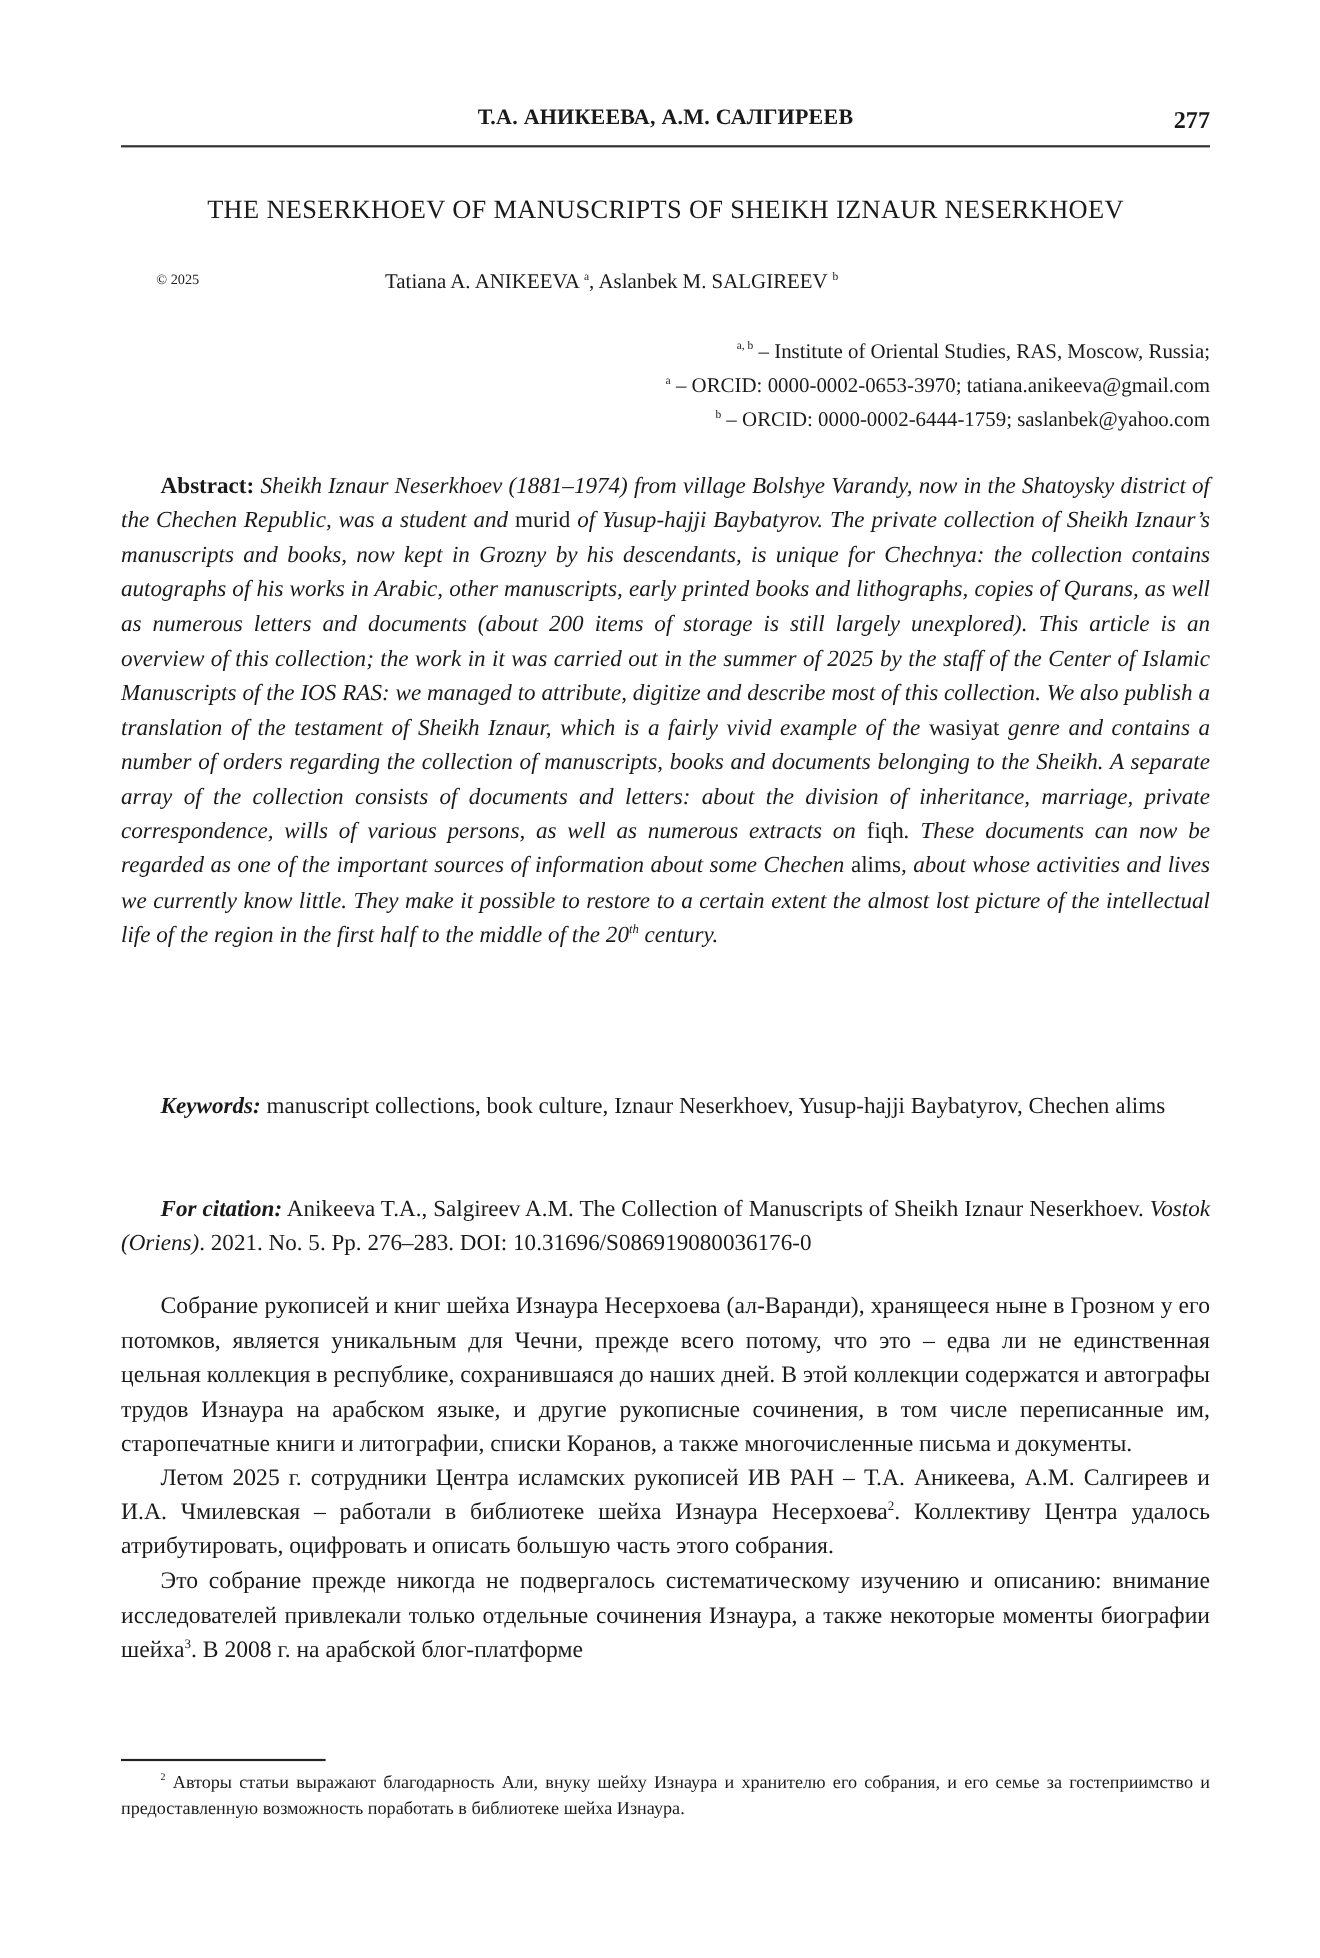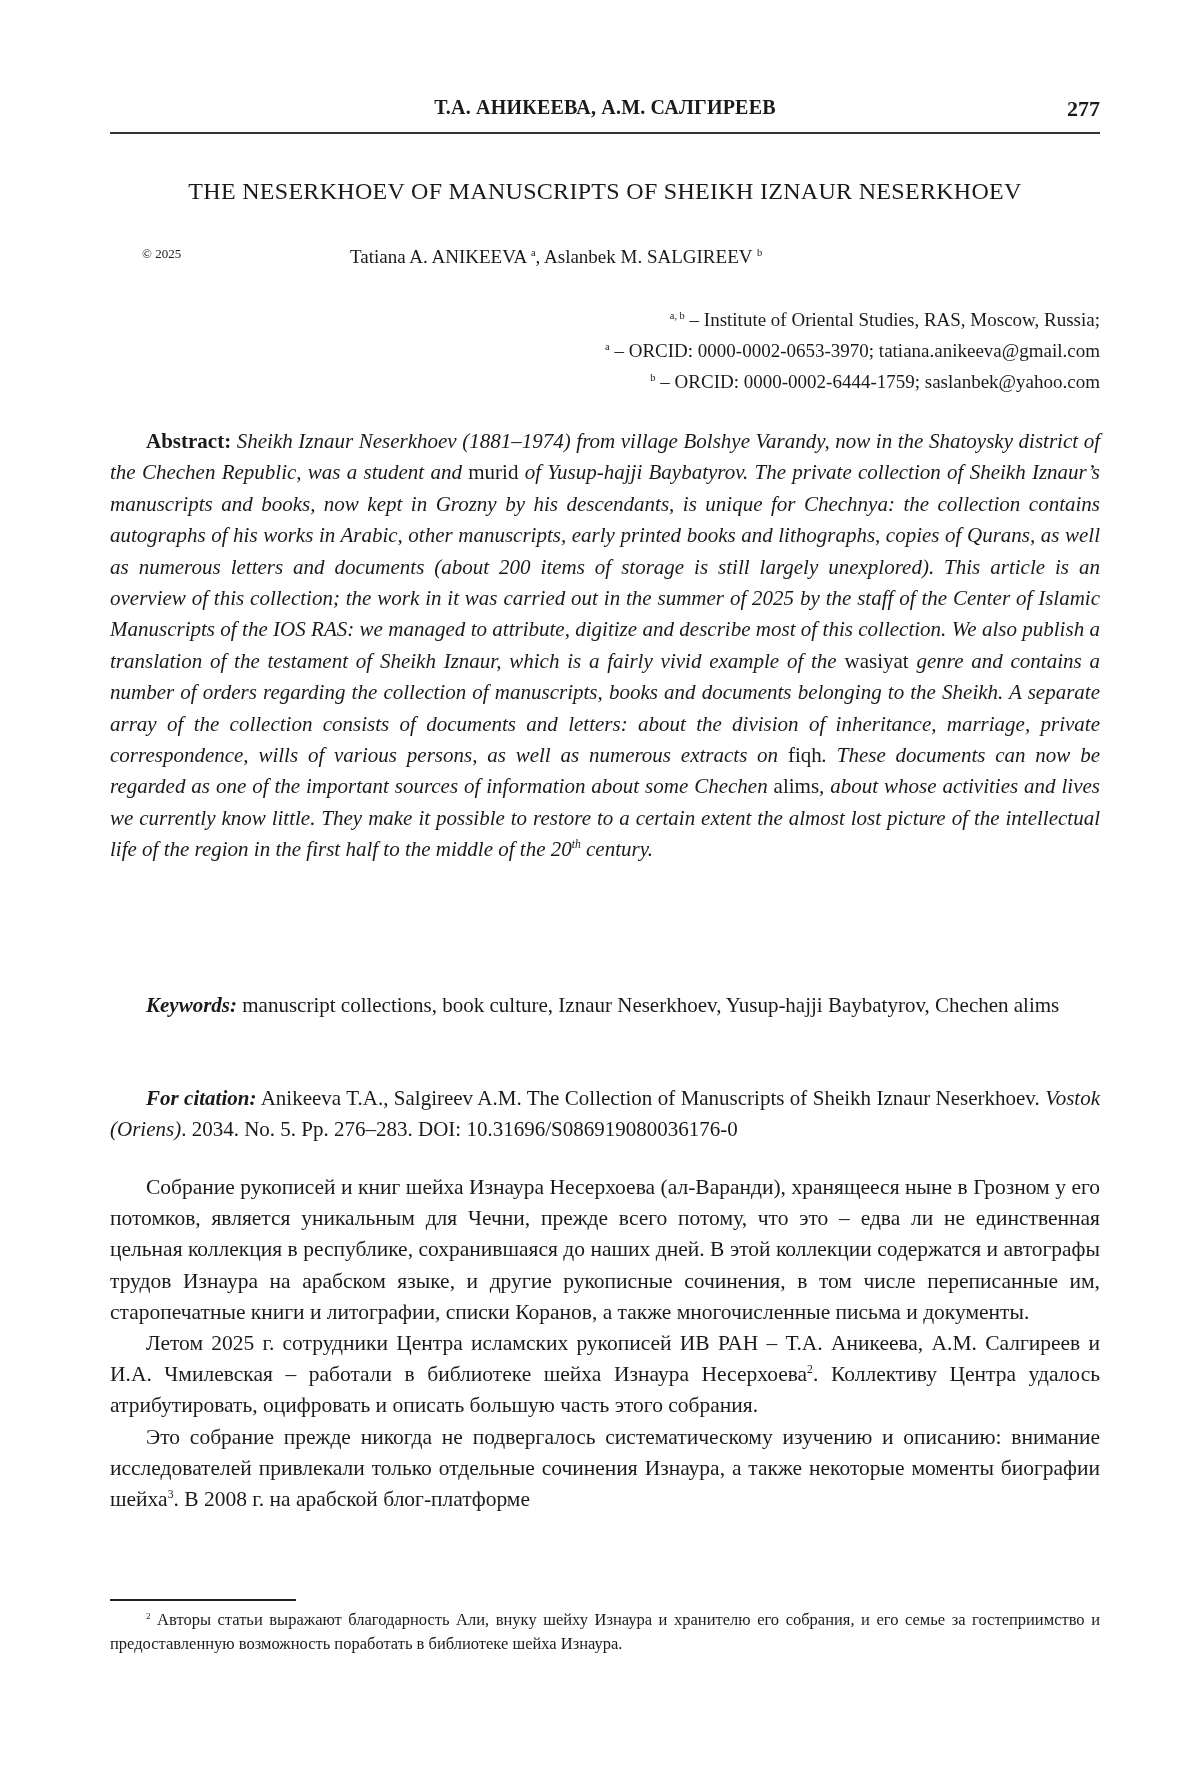--- a/index.html
+++ b/index.html
@@ -68,21 +68,21 @@
 
   <div class="abstract">
     <span class="lbl">Abstract:</span><span id="abstract-body"><span class="it"> Sheikh Iznaur Neserkhoev (1881–1974) from village Bolshye Varandy, now in the Shatoysky district of the Chechen Republic, was a student and </span><span class="rm">murid</span><span class="it"> of Yusup-hajji Baybatyrov. The private collection of Sheikh Iznaur’s manuscripts and books, now kept in Grozny by his descendants, is unique for Chechnya: the collection contains autographs of his works in Arabic, other manuscripts, early printed books and lithographs, copies of Qurans, as well as numerous letters and documents (about 200 items of storage is still largely unexplored). This article is an overview of this collection; the work in it was carried out in the summer of 2025 by the staff of the Center of Islamic Manuscripts of the IOS RAS: we managed to attribute, digitize and describe most of this collection. We also publish a translation of the testament of Sheikh Iznaur, which is a fairly vivid example of the </span><span class="rm">wasiyat</span><span class="it"> genre and contains a number of orders regarding the collection of manuscripts, books and documents belonging to the Sheikh. A separate array of the collection consists of documents and letters: about the division of inheritance, marriage, private correspondence, wills of various persons, as well as numerous extracts on </span><span class="rm">fiqh</span><span class="it">. These documents can now be regarded as one of the important sources of information about some Chechen </span><span class="rm">alims</span><span class="it">, about whose activities and lives we currently know little. They make it possible to restore to a certain extent the almost lost picture of the intellectual life of the region in the first half to the middle of the 20</span><sup class="it">th</sup><span class="it"> century.</span></span>
   </div>
 
   <div class="keywords">
     <span class="lbl-bi">Keywords:</span><span> manuscript collections, book culture, Iznaur Neserkhoev, Yusup-hajji Baybatyrov, Chechen alims</span>
   </div>
 
   <div class="citation">
-    <span class="lbl-bi">For citation:</span><span> Anikeeva T.A., Salgireev A.M. The Collection of Manuscripts of Sheikh Iznaur Neserkhoev. </span><span class="it">Vostok (Oriens)</span><span>. 2034. No. 5. Pp. 276–283. DOI: 10.31696/S086919080036176-0</span>
+    <span class="lbl-bi">For citation:</span><span> Anikeeva T.A., Salgireev A.M. The Collection of Manuscripts of Sheikh Iznaur Neserkhoev. </span><span class="it">Vostok (Oriens)</span><span>. 2021. No. 5. Pp. 276–283. DOI: 10.31696/S086919080036176-0</span>
   </div>
 
   <div class="body-text">
     <p>Собрание рукописей и книг шейха Изнаура Несерхоева (ал-Варанди), хранящееся ныне в Грозном у его потомков, является уникальным для Чечни, прежде всего потому, что это – едва ли не единственная цельная коллекция в республике, сохранившаяся до наших дней. В этой коллекции содержатся и автографы трудов Изнаура на арабском языке, и другие рукописные сочинения, в том числе переписанные им, старопечатные книги и литографии, списки Коранов, а также многочисленные письма и документы.</p>
     <p><span>Летом 2025 г. сотрудники Центра исламских рукописей ИВ РАН – Т.А. Аникеева, А.М. Салгиреев и И.А. Чмилевская – работали в библиотеке шейха Изнаура Несерхоева</span><sup>2</sup><span>. Коллективу Центра удалось атрибутировать, оцифровать и описать большую часть этого собрания.</span></p>
     <p><span>Это собрание прежде никогда не подвергалось систематическому изучению и описанию: внимание исследователей привлекали только отдельные сочинения Изнаура, а также некоторые моменты биографии шейха</span><sup>3</sup><span>. В 2008 г. на арабской блог-платформе</span></p>
   </div>
 
   <div class="fn-rule"></div>
   <div class="footnotes">

